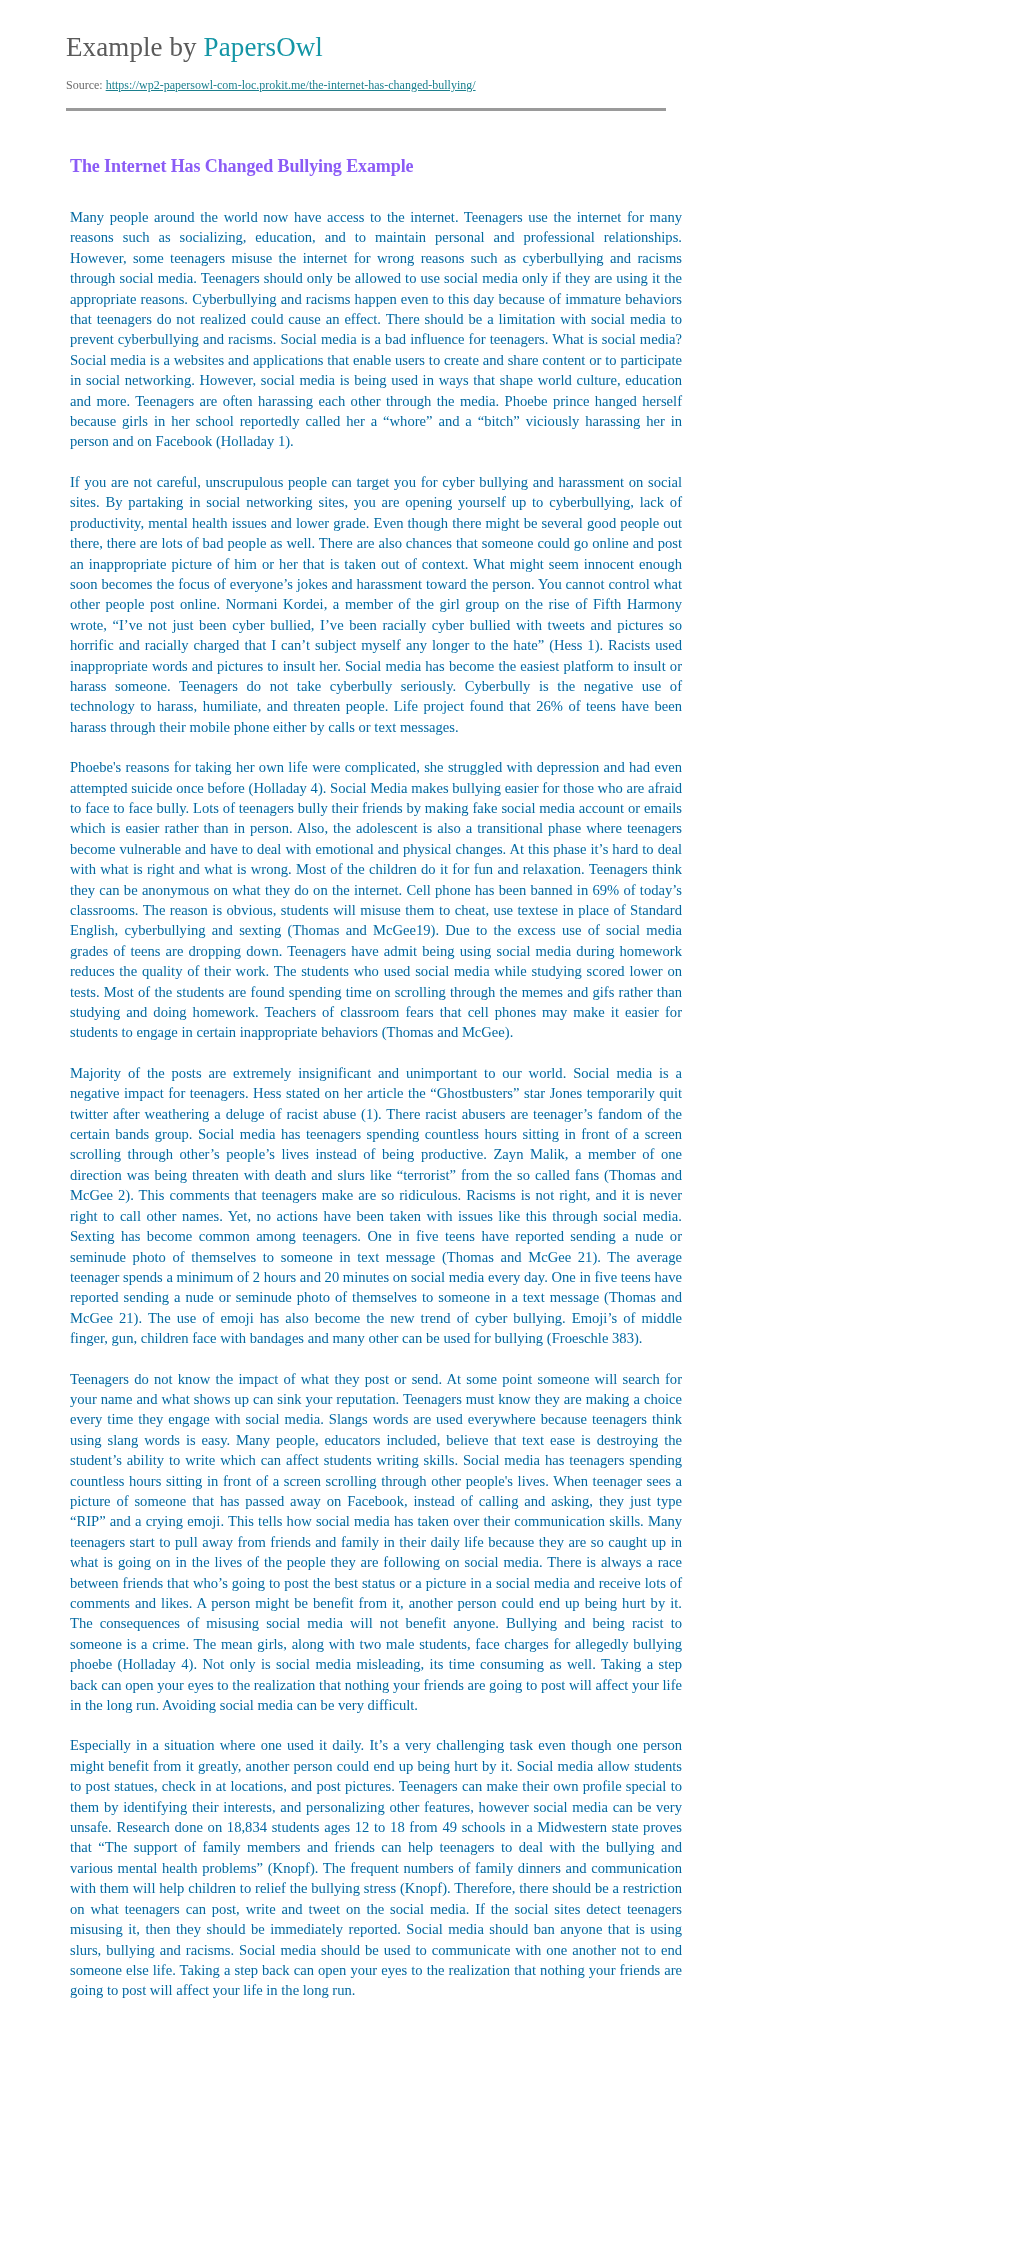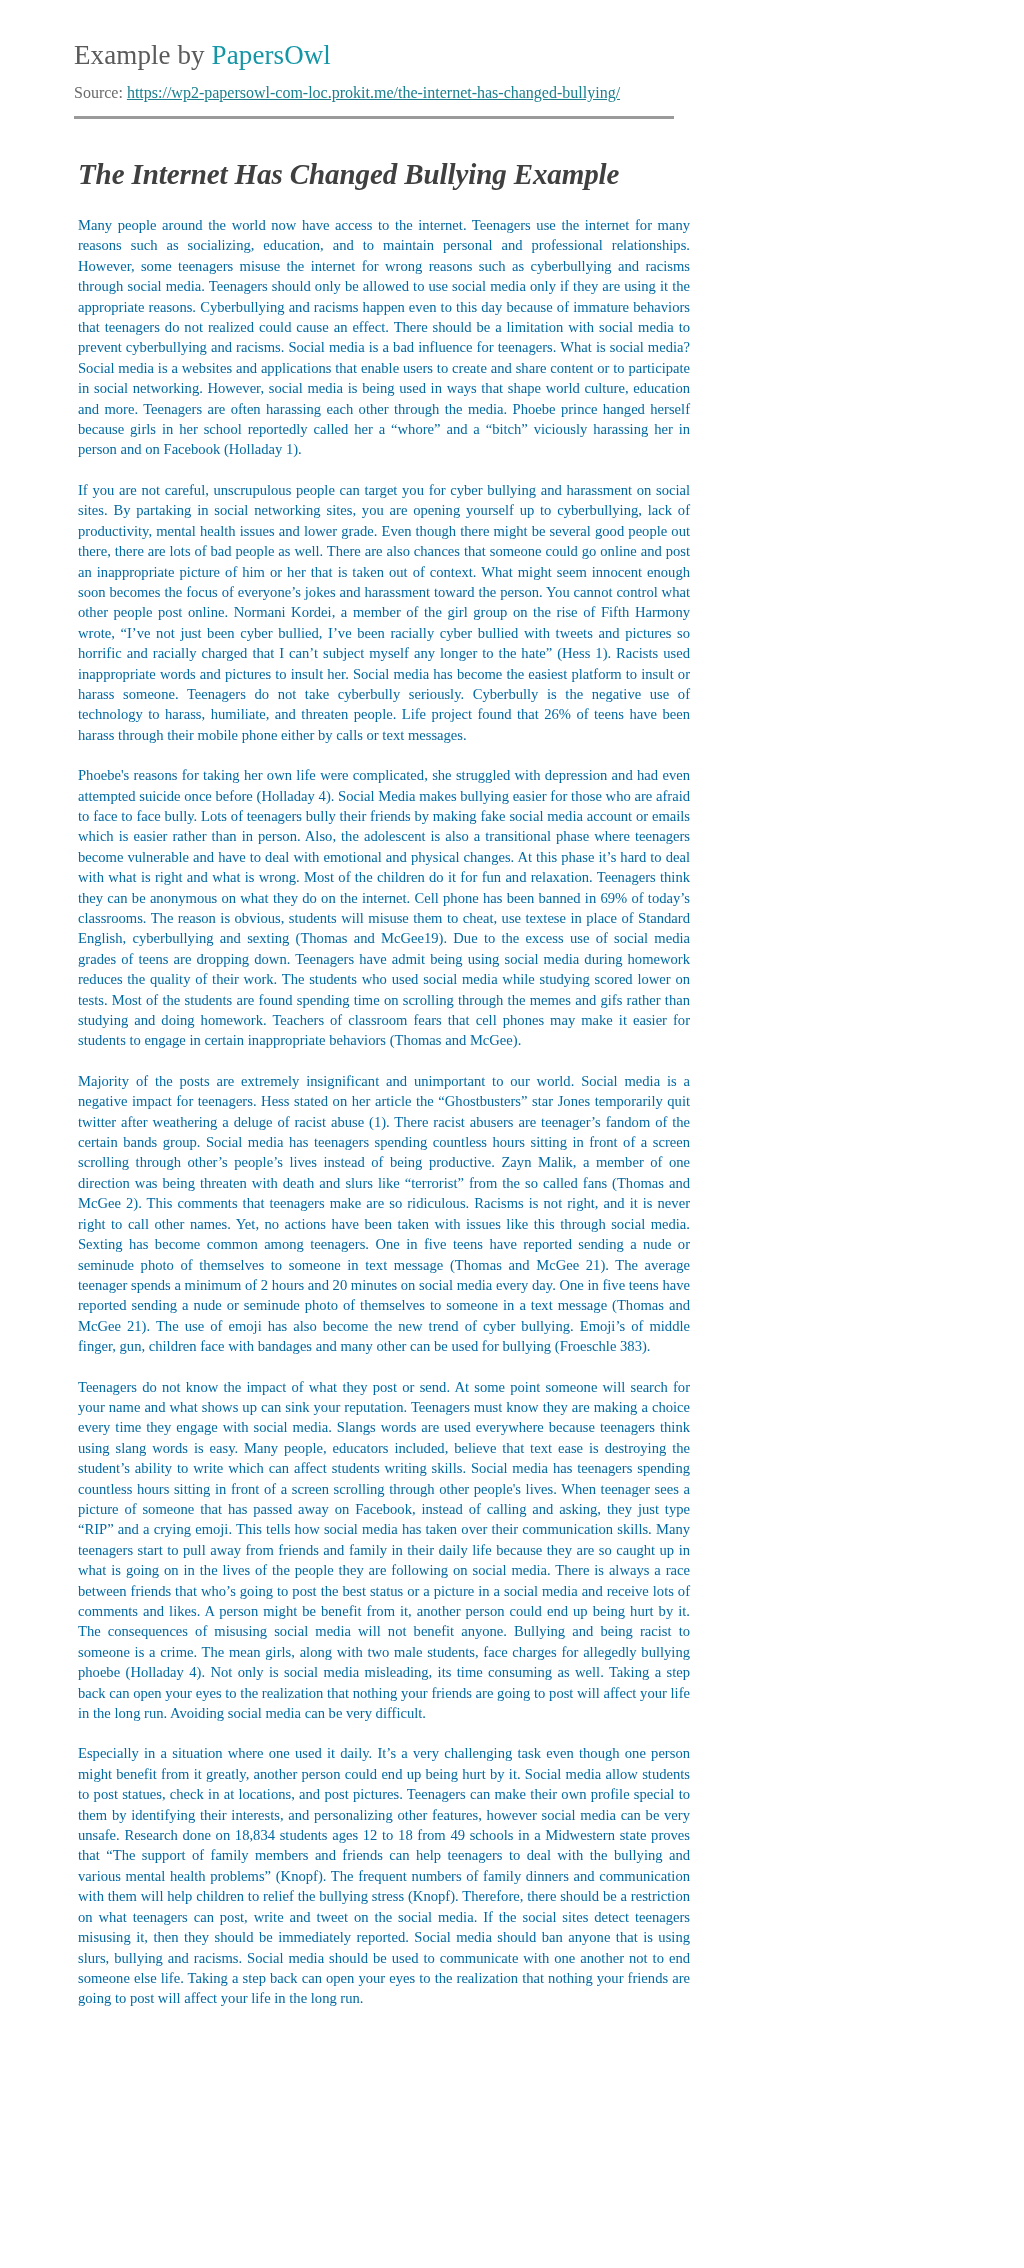--- a/index.html
+++ b/index.html
@@ -11,40 +11,40 @@
   body {
     width: 1024px;
     min-height: 2268px;
     font-family: "Liberation Serif", "DejaVu Serif", serif;
     color: #000000;
     -webkit-font-smoothing: antialiased;
   }
   .page {
     width: 1024px;
     box-sizing: border-box;
-    padding: 16px;
+    padding: 8px;
   }
   
   .brand-line {
     margin: 0;
     padding: 22px 0 0 58px;
     font-family: "Liberation Serif", "DejaVu Serif", serif;
     font-size: 27px;
     line-height: 34px;
     font-weight: 400;
     color: #5a5a5a;
     letter-spacing: 0.1px;
   }
   .brand-line .brand-name {
     color: #1596a6;
   }
   .source-line {
     margin: 0;
     padding: 12px 0 0 58px;
-    font-size: 16px;
+    font-size: 12px;
     line-height: 18px;
     color: #6b6b6b;
     font-family: "Liberation Serif", "DejaVu Serif", serif;
   }
   .source-line .source-label {
     color: #6b6b6b;
   }
   .source-link {
     color: #1a7f8e;
     text-decoration: underline;
@@ -59,27 +59,26 @@
     border: 0;
   }
   
   .article {
     padding: 0 0 0 0;
     margin: 0;
   }
   .doc-title {
     margin: 0;
     padding: 40px 0 0 62px;
-    font-size: 29px;
+    font-size: 18px;
     line-height: 30px;
     font-weight: bold;
-    color: #404040;
+    color: #8b5cf6;
     font-family: "Liberation Serif", "DejaVu Serif", serif;
     letter-spacing: -0.1px;
-    font-style: italic;
   }
   .body-copy {
     padding: 0 0 0 62px;
     margin: 0;
     width: 612px;
     box-sizing: content-box;
   }
   .body-copy p {
     margin: 0 0 20px 0;
     font-size: 14.6px;

